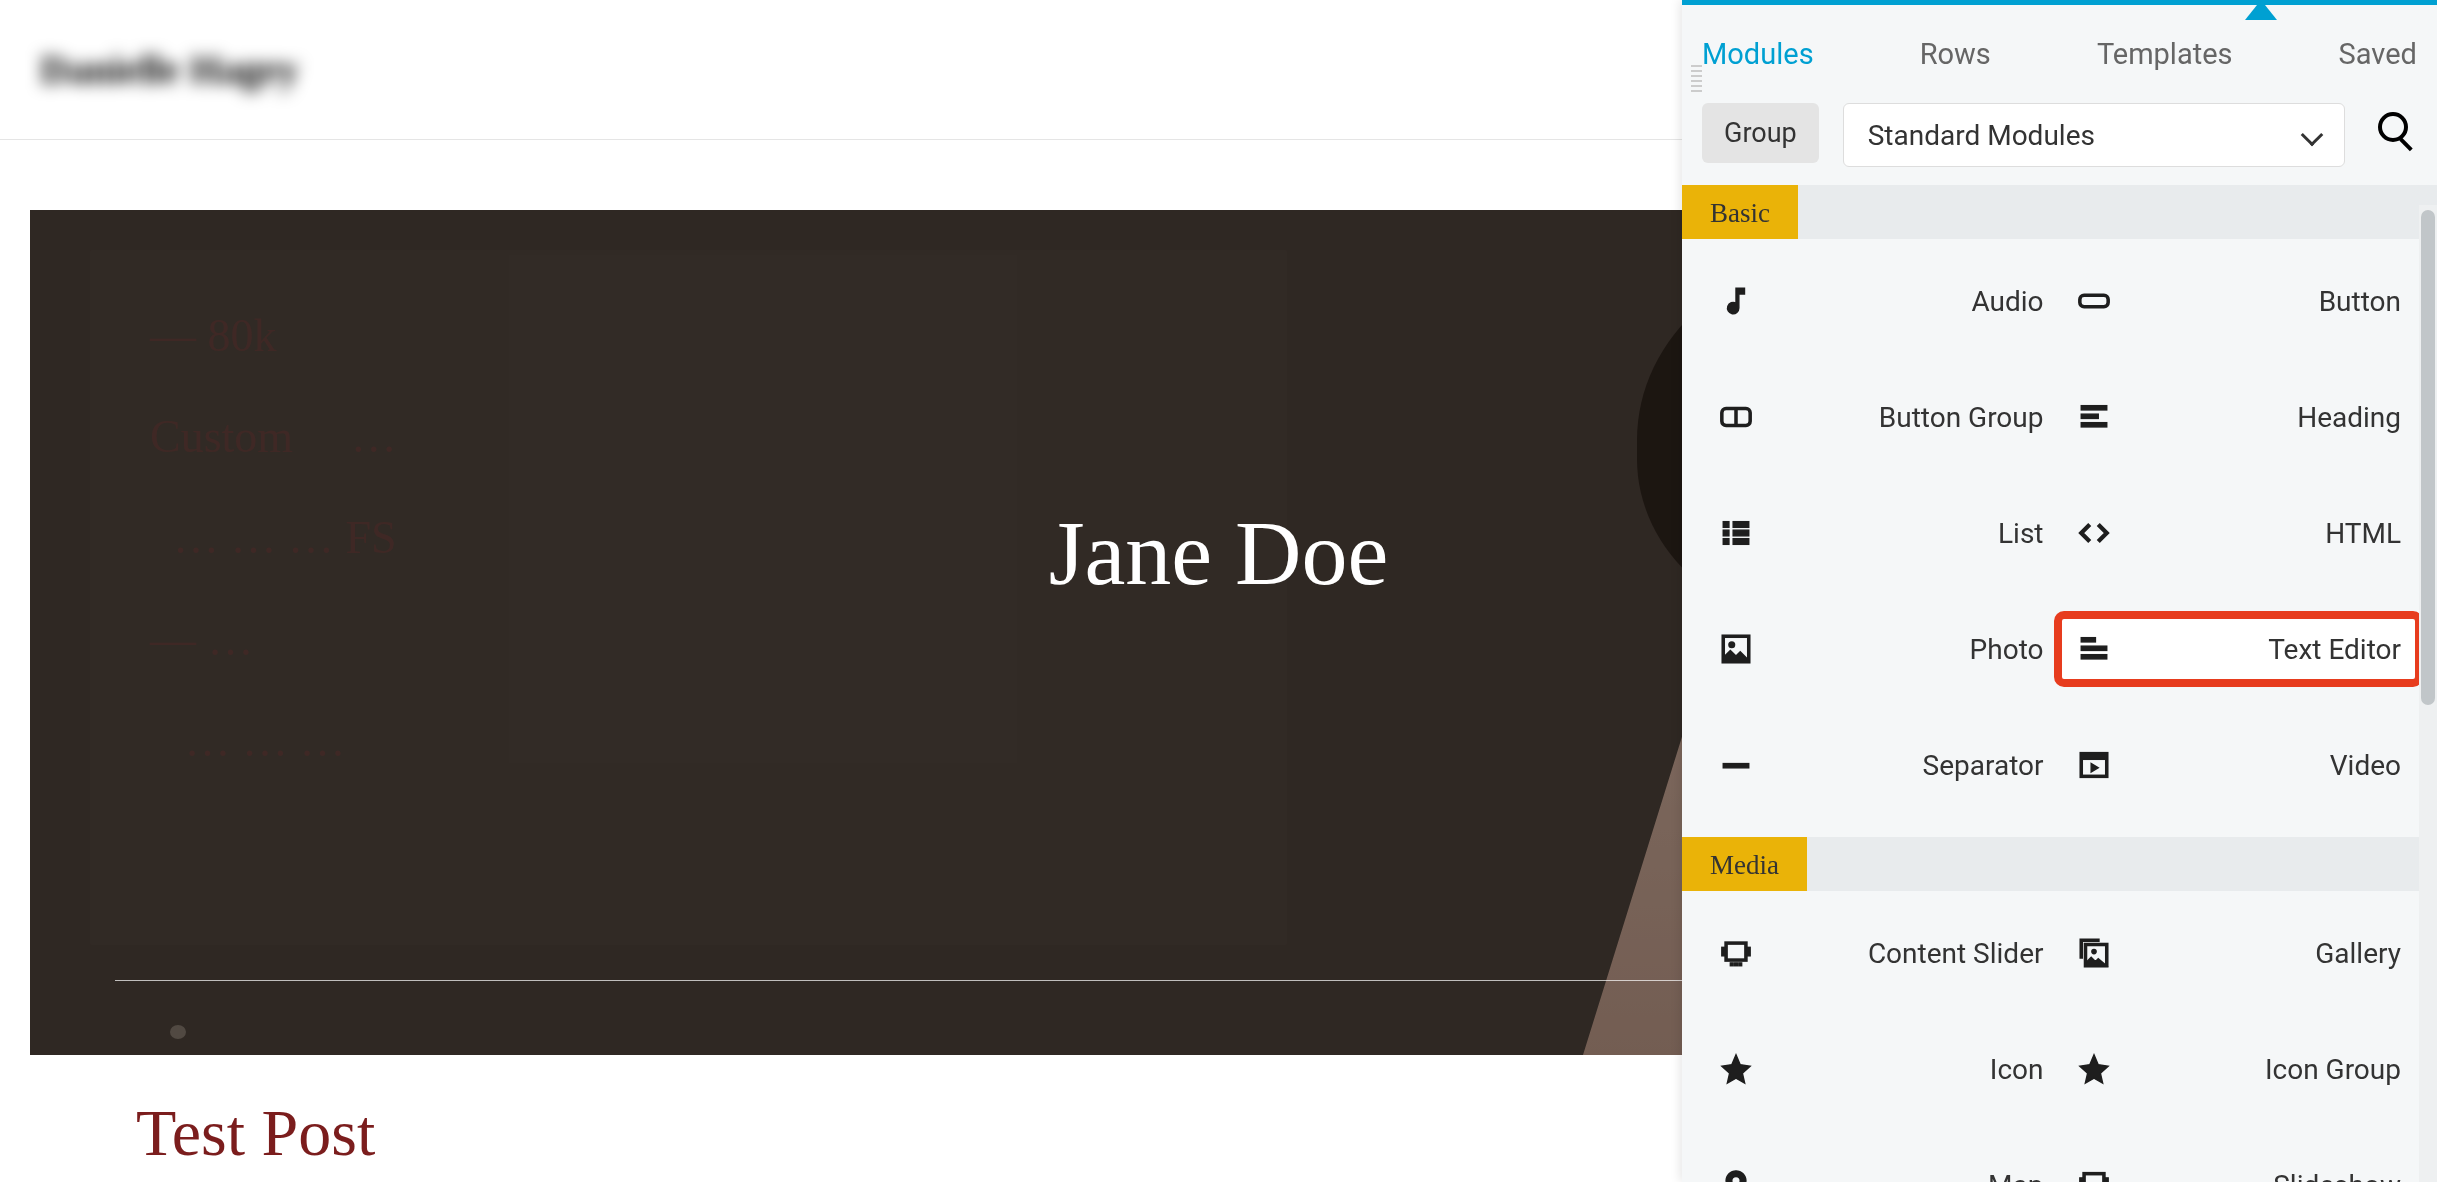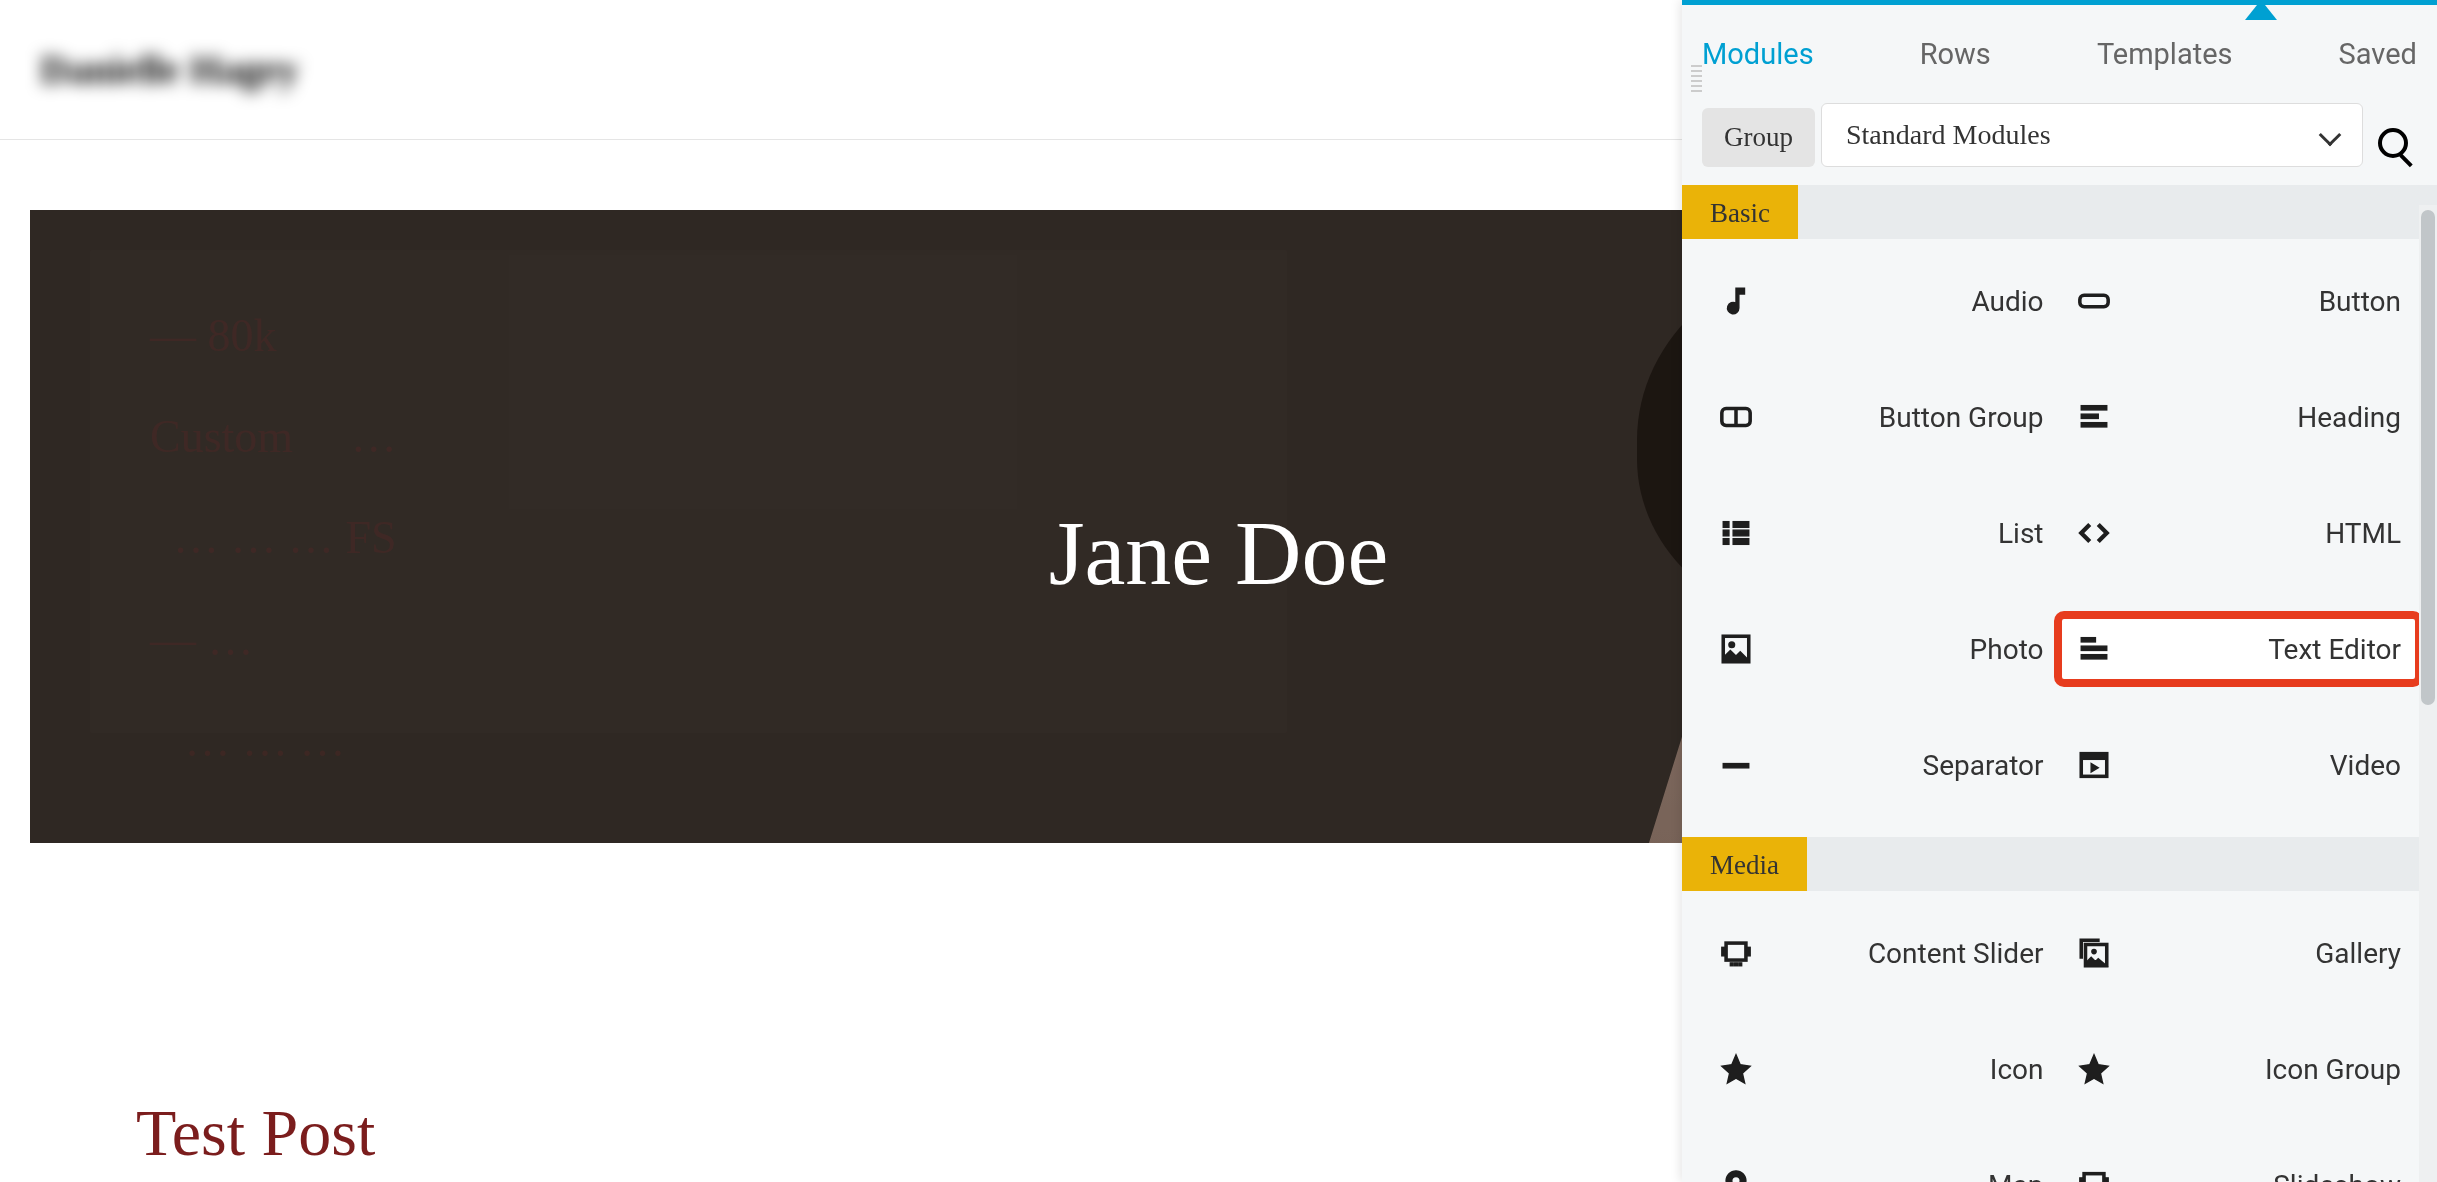--- a/index.html
+++ b/index.html
@@ -2,21 +2,21 @@
 <html><head>
   <meta charset="utf-8">
   <style>
     * { box-sizing: border-box; margin: 0; padding: 0; }
     body { font-family: -apple-system, BlinkMacSystemFont, "Segoe UI", Roboto, sans-serif; background: #fff; color: #333; width: 2437px; height: 1182px; overflow: hidden; position: relative; }
 
     .topbar { height: 140px; display: flex; align-items: center; justify-content: space-between; padding: 0 40px; border-bottom: 1px solid #e5e5e5; }
     .brand { font-family: Georgia, serif; font-size: 40px; font-weight: bold; filter: blur(8px); color: #000; }
     .nav { display: flex; gap: 40px; font-size: 24px; letter-spacing: 3px; font-weight: 600; color: #000; }
 
-    .hero { position: absolute; left: 30px; top: 210px; right: 30px; height: 633px; background: #3d3530; overflow: hidden; }
+    .hero { position: absolute; left: 30px; top: 210px; right: 30px; height: 845px; background: #3d3530; overflow: hidden; }
     .hero-bg { position: absolute; inset: 0; display: flex; }
     .hero-left { flex: 1.2; position: relative; }
     .hero-wb { position:absolute; left:60px; top:40px; right:40px; bottom:110px; background: rgba(255,255,255,0.025); border-radius: 2px;}
     .hero-wb .ink { color: rgba(150,50,50,0.3); font-family: "Comic Sans MS", cursive; font-size: 46px; line-height: 2.2; padding: 35px 60px;}
     .hero-right { flex: 1; position: relative; }
     .person { position: absolute; left: 50%; top: 0; transform: translateX(-50%); width: 700px; height: 100%; }
     .hair { position:absolute; top:40px; left:120px; width:440px; height:380px; background: radial-gradient(ellipse at 50% 45%, #1a1410 58%, transparent 59%), #1a1410; border-radius: 50% 50% 45% 45%; }
     .face { position:absolute; top:150px; left:205px; width:260px; height:300px; background: linear-gradient(135deg, #6b4a35, #5a3d2b); border-radius: 48% 48% 45% 45%; }
     .glasses { position:absolute; top:240px; left:202px; width:280px; height:90px; }
     .lens { width:115px; height:88px; border:9px solid #1c1512; border-radius: 20px; background: rgba(30,25,20,0.2); position:absolute;}
@@ -39,21 +39,21 @@
     .post-title { position:absolute; left:136px; top:1095px; font-family: Georgia, serif; font-size: 66px; color:#7b1d1d; font-weight: 500;}
 
     .panel { position:absolute; right:0; top:0; width:755px; height:100%; background:#f5f7f8; border-top: 5px solid #00a0d2; box-shadow: -2px 0 10px rgba(0,0,0,0.1); display:flex; flex-direction:column;}
     .panel-caret { position:absolute; top:-5px; right:160px; width:0; height:0; border-left:16px solid transparent; border-right:16px solid transparent; border-bottom:20px solid #00a0d2;}
     .panel-drag { position:absolute; left:9px; top:60px; width:11px; height:28px; background: repeating-linear-gradient(#ccc 0 2px, transparent 2px 5px);}
 
     .ptabs { display:flex; justify-content:space-between; align-items:center; height:98px; padding: 0 20px; }
     .ptab { font-size:29px; color:#666; cursor:pointer; }
     .ptab.active { color:#00a0d2; }
 
-    .pcontrols { display:flex; align-items:flex-end; gap:6px; padding: 0 20px 18px 20px; font-family: Liberation Serif, serif;}
+    .pcontrols { display:flex; align-items:flex-start; gap:24px; padding: 0 20px 18px 20px;}
     .group-btn { background:#e4e4e4; border-radius:6px; padding:14px 22px; font-size:27px; color:#333; cursor:pointer;}
     .dropdown { flex:1; background:#fff; border:1px solid #ddd; border-radius:6px; height:64px; display:flex; align-items:center; justify-content:space-between; padding:0 24px; font-size:28px; color:#333; cursor:pointer;}
     .chev { width:16px; height:16px; border-right:3px solid #333; border-bottom:3px solid #333; transform:rotate(45deg);}
     .search-btn { width:48px; height:48px; display:flex; align-items:center; justify-content:center; cursor:pointer;}
     .mag { width:30px; height:30px; border:4px solid #000; border-radius:50%; position:relative;}
     .mag::after{ content:""; position:absolute; width:4px; height:15px; background:#000; bottom:-14px; right:-4px; transform:rotate(-45deg);}
 
     .pscroll { flex:1; overflow-y:auto; position:relative;}
     .psection-bar { height:54px; background:#e8ebed; display:flex; align-items:flex-start;}
     .psection-tab { background:#eab308; padding:13px 28px 0 28px; font-size:27px; color:#333; height:54px; border-top-left-radius:0;font-family:Liberation Serif, serif;}

